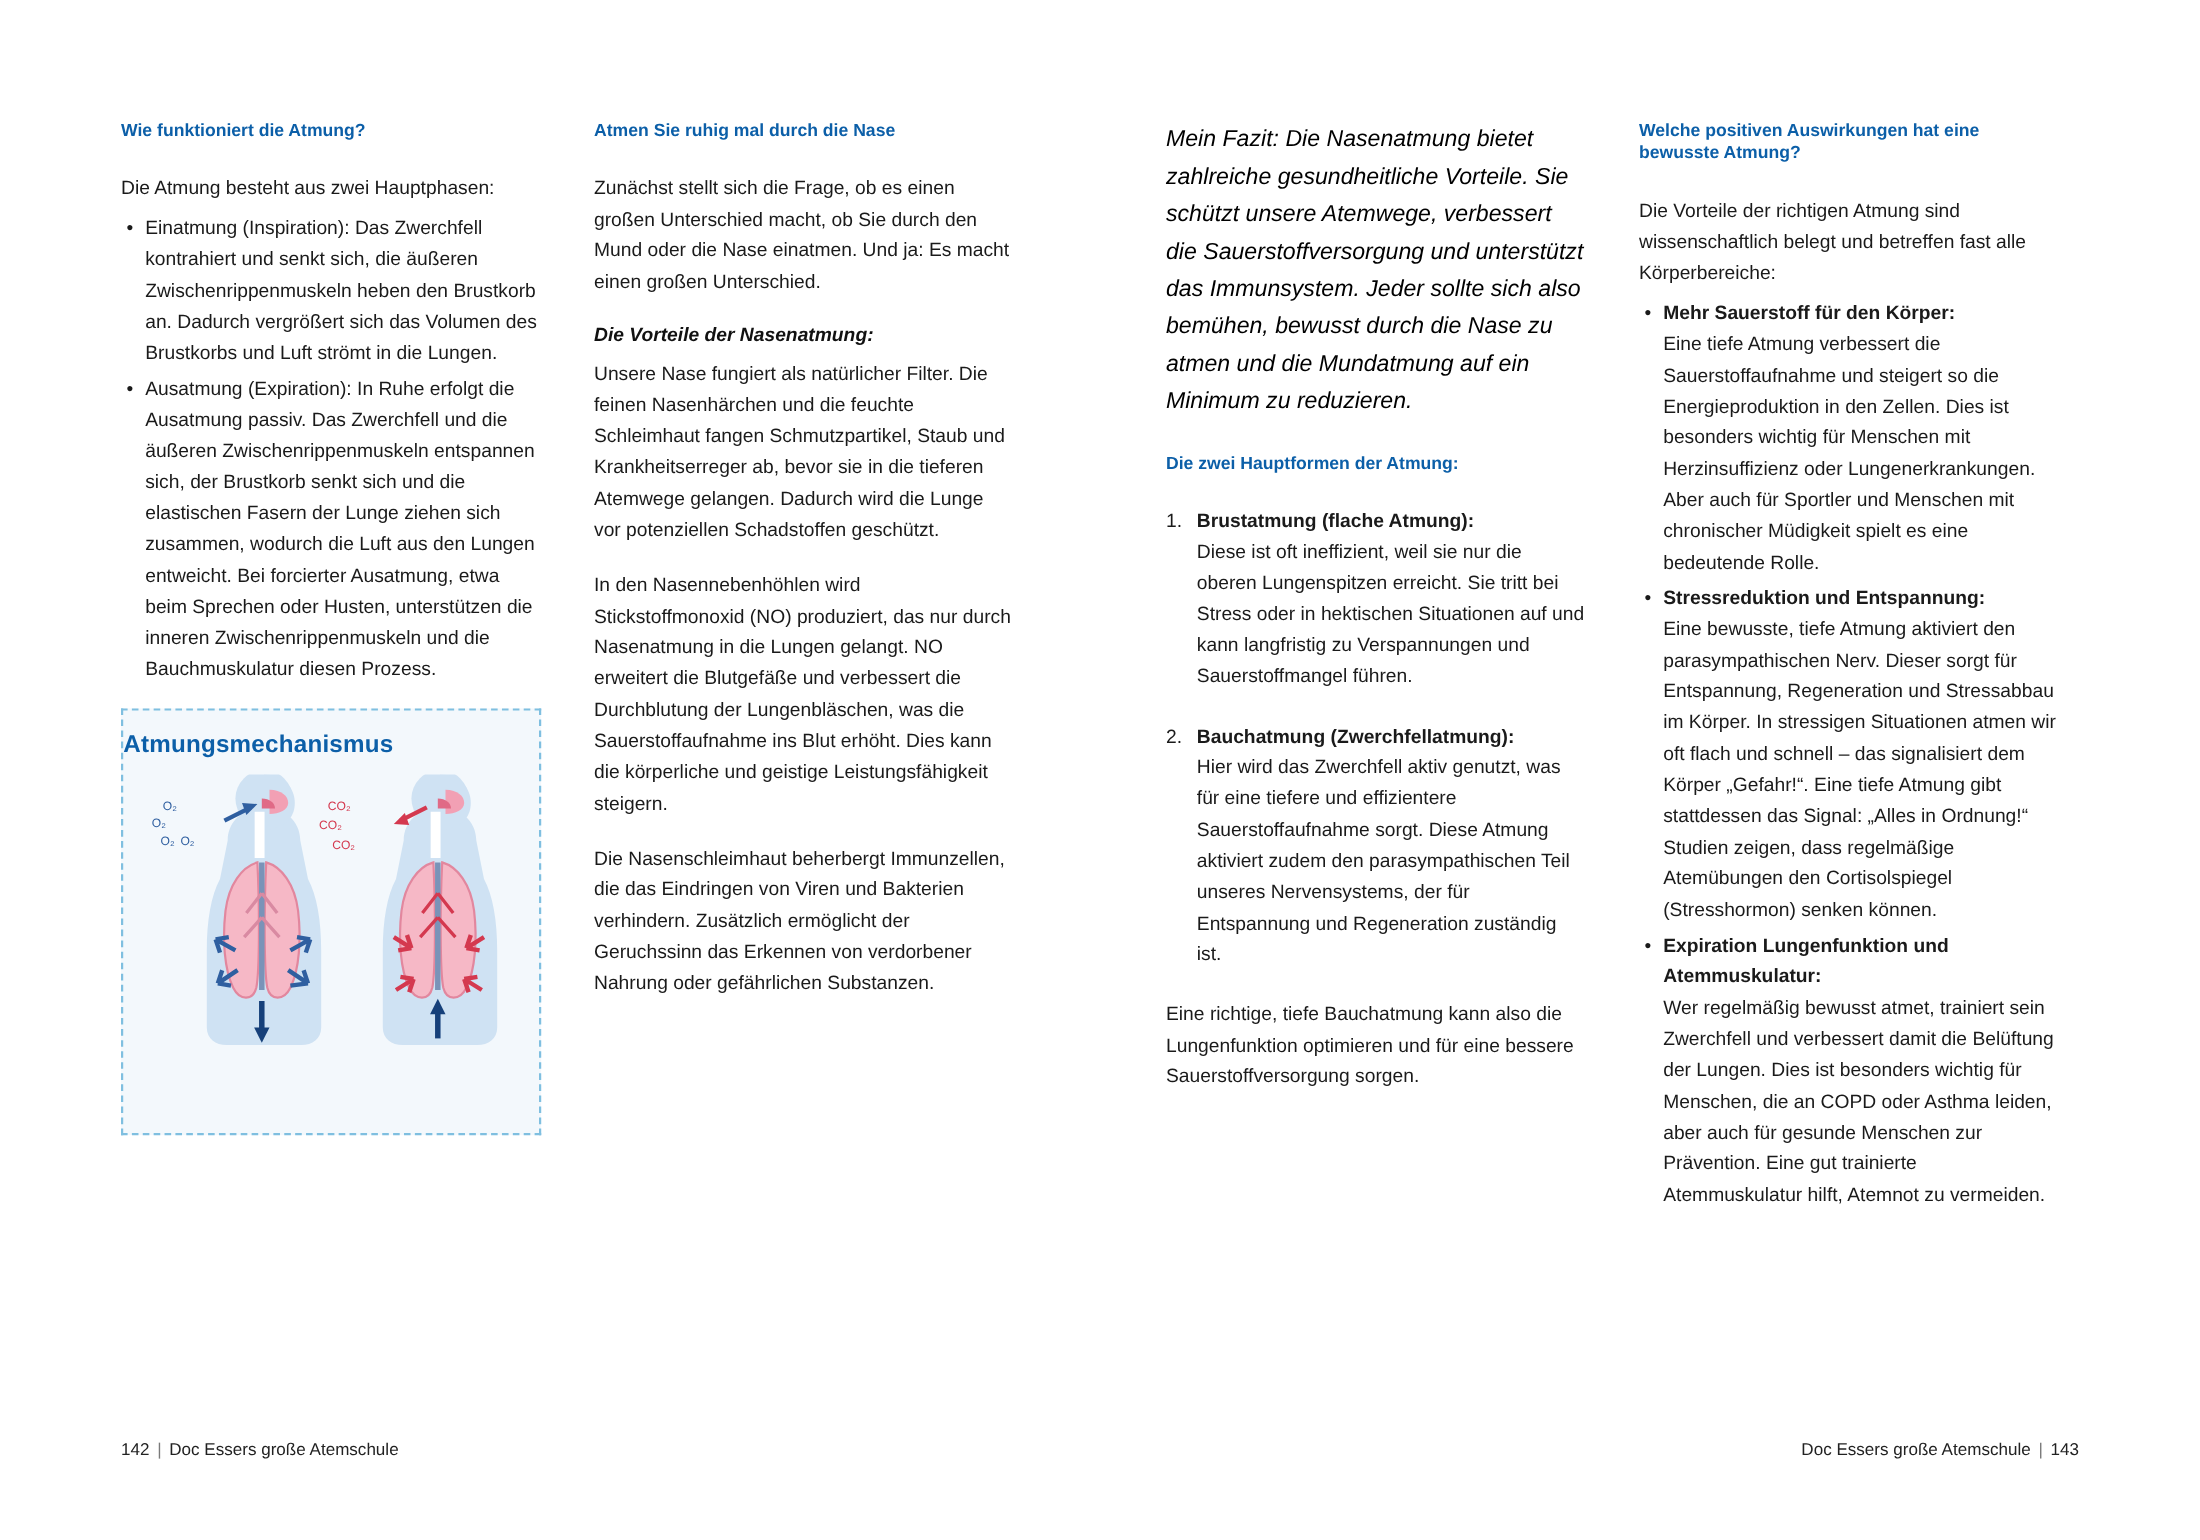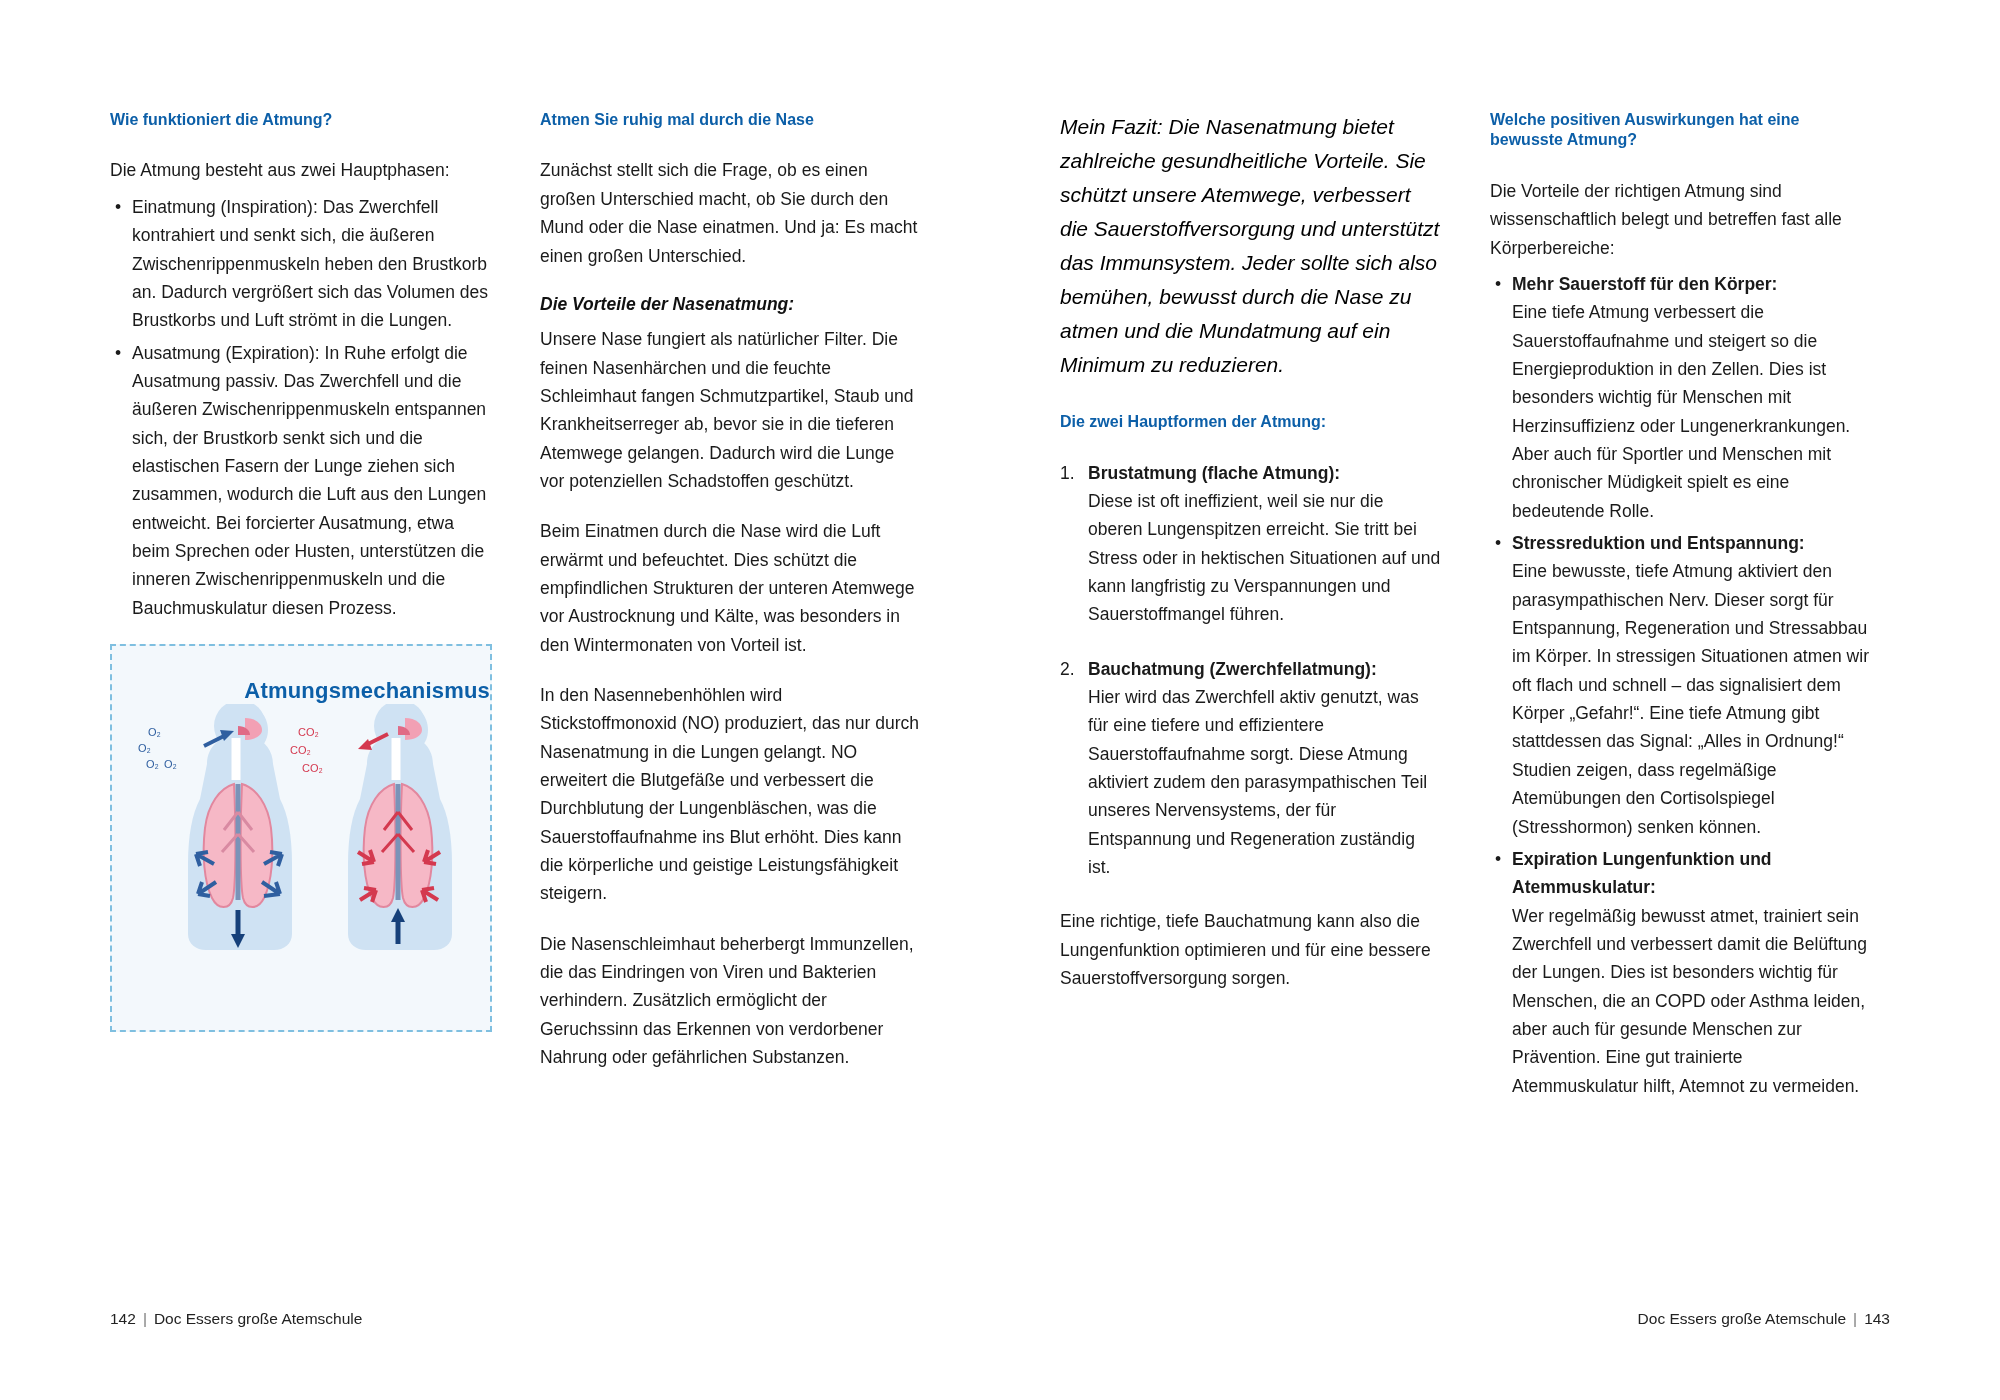--- a/index.html
+++ b/index.html
@@ -116,22 +116,22 @@
     background: #f3f8fc;
     border: 2px dashed #7fbfe0;
     box-sizing: border-box;
     position: relative;
     margin-top: 14px;
   }
   .figure-title {
     color: #0c5fa8;
     font-size: 22px;
     font-weight: bold;
-    text-align: right;
-    margin-top: 32px;
+    text-align: left;
+    margin-top: 18px;
     letter-spacing: .2px;
   }
   .fig-svg { position: absolute; left: 0; top: 58px; }
   .fig-caps {
     position: absolute;
     bottom: 28px;
     left: 0;
     width: 100%;
     display: flex;
     justify-content: space-around;
@@ -240,21 +240,20 @@
           </svg>
 
         </div>
       </div>
 
       <div class="col">
         <h2 class="section">Atmen Sie ruhig mal durch die Nase</h2>
         <p>Zunächst stellt sich die Frage, ob es einen großen Unterschied macht, ob Sie durch den Mund oder die Nase einatmen. Und ja: Es macht einen großen Unterschied.</p>
         <h3 class="subhead">Die Vorteile der Nasenatmung:</h3>
         <p>Unsere Nase fungiert als natürlicher Filter. Die feinen Nasenhärchen und die feuchte Schleimhaut fangen Schmutzpartikel, Staub und Krankheitserreger ab, bevor sie in die tieferen Atemwege gelangen. Dadurch wird die Lunge vor potenziellen Schadstoffen geschützt.</p>
-        <p>Beim Einatmen durch die Nase wird die Luft erwärmt und befeuchtet. Dies schützt die empfindlichen Strukturen der unteren Atemwege vor Austrocknung und Kälte, was besonders in den Wintermonaten von Vorteil ist.</p>
         <p>In den Nasennebenhöhlen wird Stickstoffmonoxid (NO) produziert, das nur durch Nasenatmung in die Lungen gelangt. NO erweitert die Blutgefäße und verbessert die Durchblutung der Lungenbläschen, was die Sauerstoffaufnahme ins Blut erhöht. Dies kann die körperliche und geistige Leistungsfähigkeit steigern.</p>
         <p>Die Nasenschleimhaut beherbergt Immunzellen, die das Eindringen von Viren und Bakterien verhindern. Zusätzlich ermöglicht der Geruchssinn das Erkennen von verdorbener Nahrung oder gefährlichen Substanzen.</p>
       </div>
 
     </div>
 
     <div class="footer footer-left">
       <span>142</span><span class="sep">|</span><span>Doc Essers große Atemschule</span>
     </div>
   </div>

